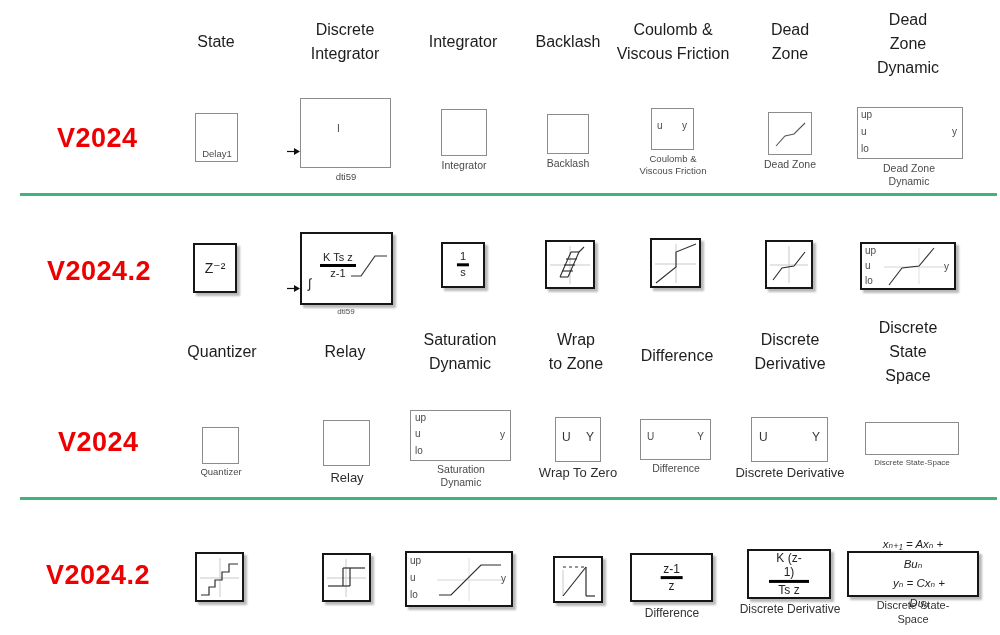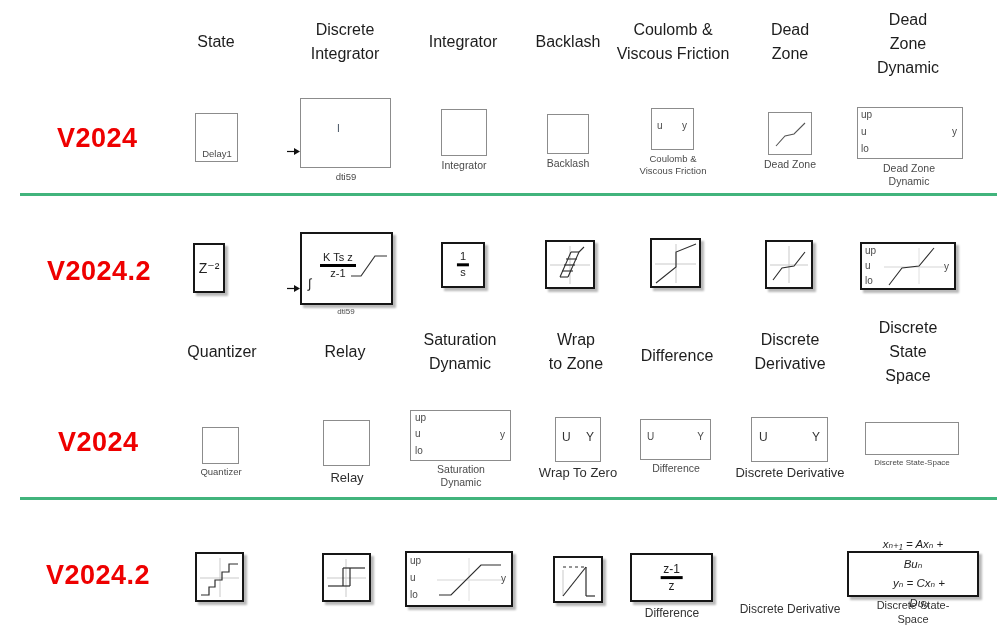--- a/index.html
+++ b/index.html
@@ -92,21 +92,21 @@
 
   <div class="blk old" style="left:857px;top:107px;width:106px;height:52px;">
     <span class="port" style="left:3px;top:2px;">up</span>
     <span class="port" style="left:3px;top:19px;">u</span>
     <span class="port" style="left:3px;top:36px;">lo</span>
     <span class="port" style="right:5px;top:19px;">y</span>
   </div>
   <div class="blabel sz10" style="left:909px;top:162px;">Dead Zone
 Dynamic</div>
 
-  <div class="blk new" style="left:193px;top:243px;width:32px;height:50px;">
+  <div class="blk new" style="left:193px;top:243px;width:44px;height:50px;">
     <span class="zexp">Z⁻²</span>
   </div>
 
   <div class="blk new" style="left:300px;top:232px;width:93px;height:73px;">
     <div class="frac" style="left:18px;top:17px;">
       <span class="num">K Ts z</span>
       <span class="den">z-1</span>
     </div>
     <svg class="glyph" style="left:48px;top:16px;" width="38" height="32" viewBox="0 0 38 32">
       <polyline points="1,26 11,26 25,6 37,6" fill="none" stroke="#333" stroke-width="1.2"></polyline>
@@ -266,20 +266,26 @@
   </div>
 
   <div class="blk new" style="left:630px;top:553px;width:83px;height:49px;">
     <div class="frac ctr" style="font-size:12px;">
       <span class="num">z-1</span>
       <span class="den">z</span>
     </div>
   </div>
   <div class="blabel sz12" style="left:672px;top:606px;">Difference</div>
 
+  <div class="blk new" style="left:747px;top:549px;width:84px;height:50px;">
+    <div class="frac ctr" style="font-size:12px;">
+      <span class="num">K (z-1)</span>
+      <span class="den">Ts z</span>
+    </div>
+  </div>
   <div class="blabel sz12" style="left:790px;top:602px;">Discrete Derivative</div>
 
   <div class="blk new" style="left:847px;top:551px;width:132px;height:46px;">
     <div class="eqs"><span style="display:block;">xₙ₊₁ = Axₙ + Buₙ</span><span style="display:block;margin-left:12px;">yₙ = Cxₙ + Duₙ</span></div>
   </div>
   <div class="blabel" style="left:913px;top:599px;font-size:11px;color:#333;">Discrete State-Space</div>
 
 </div>
 
 </body></html>

